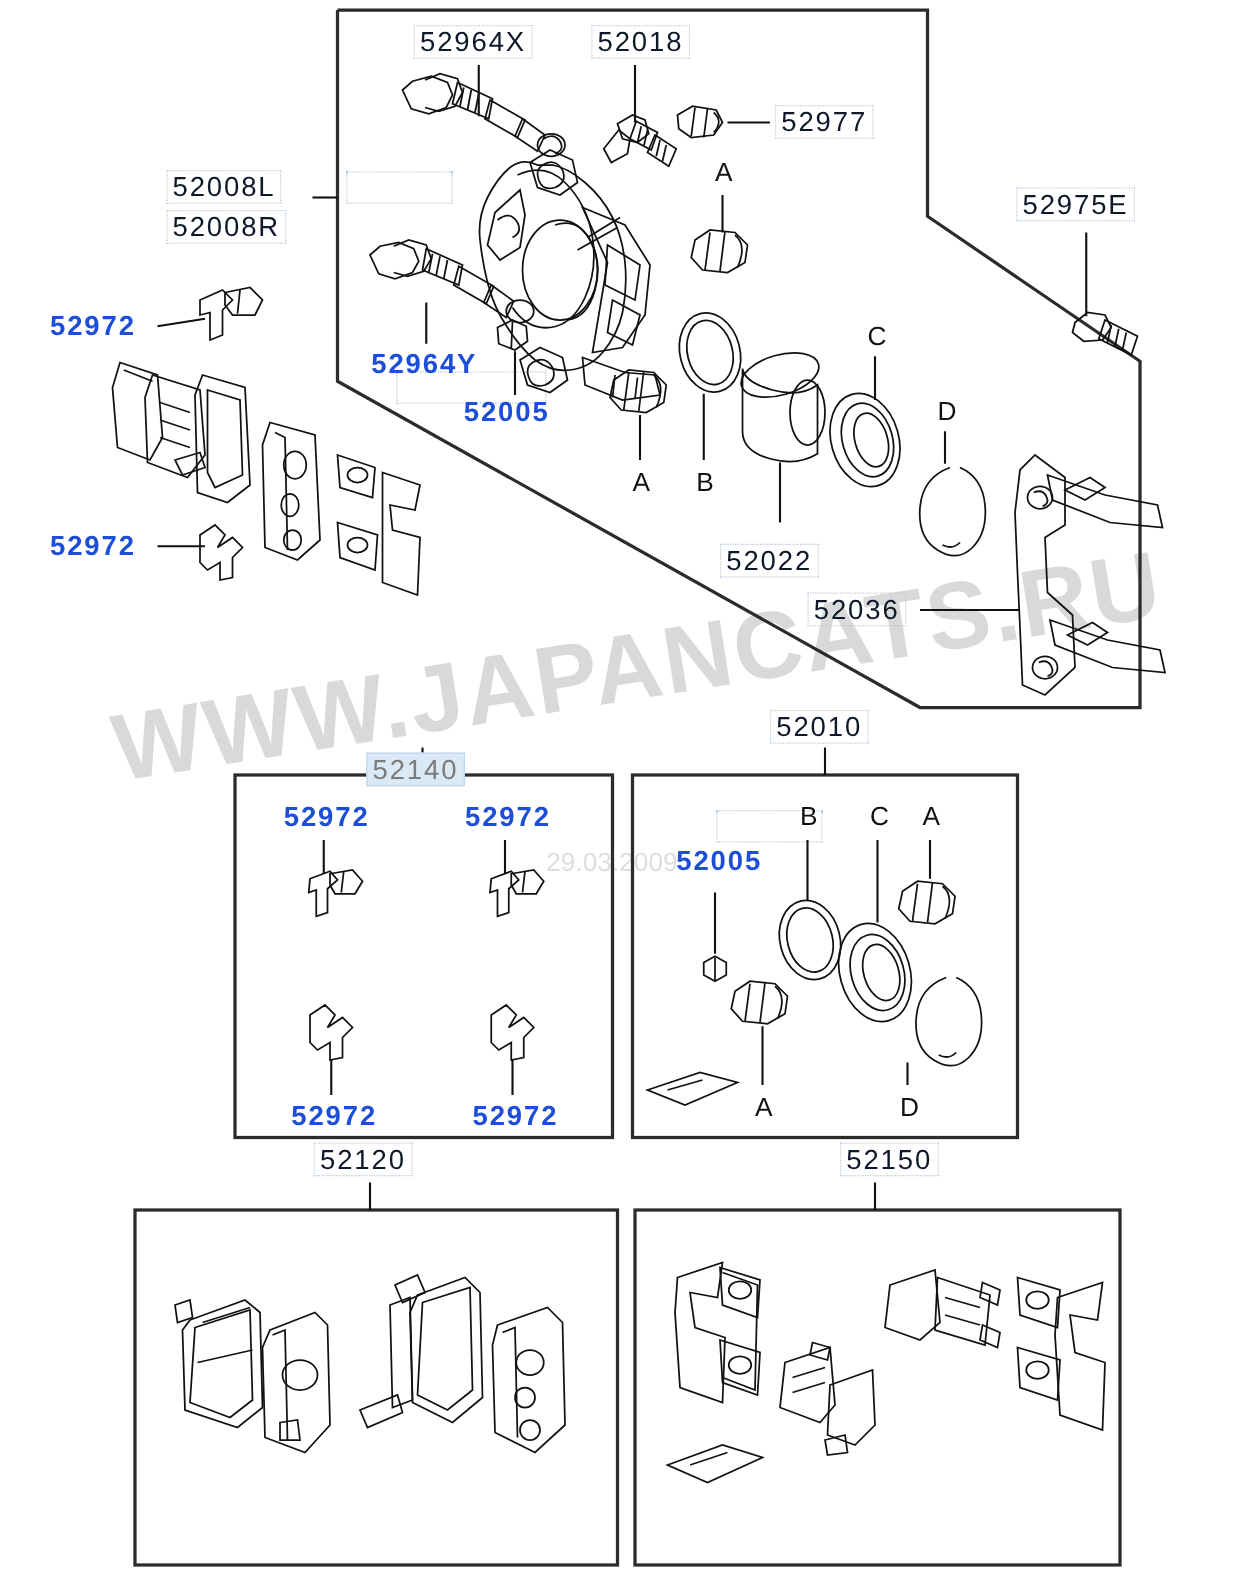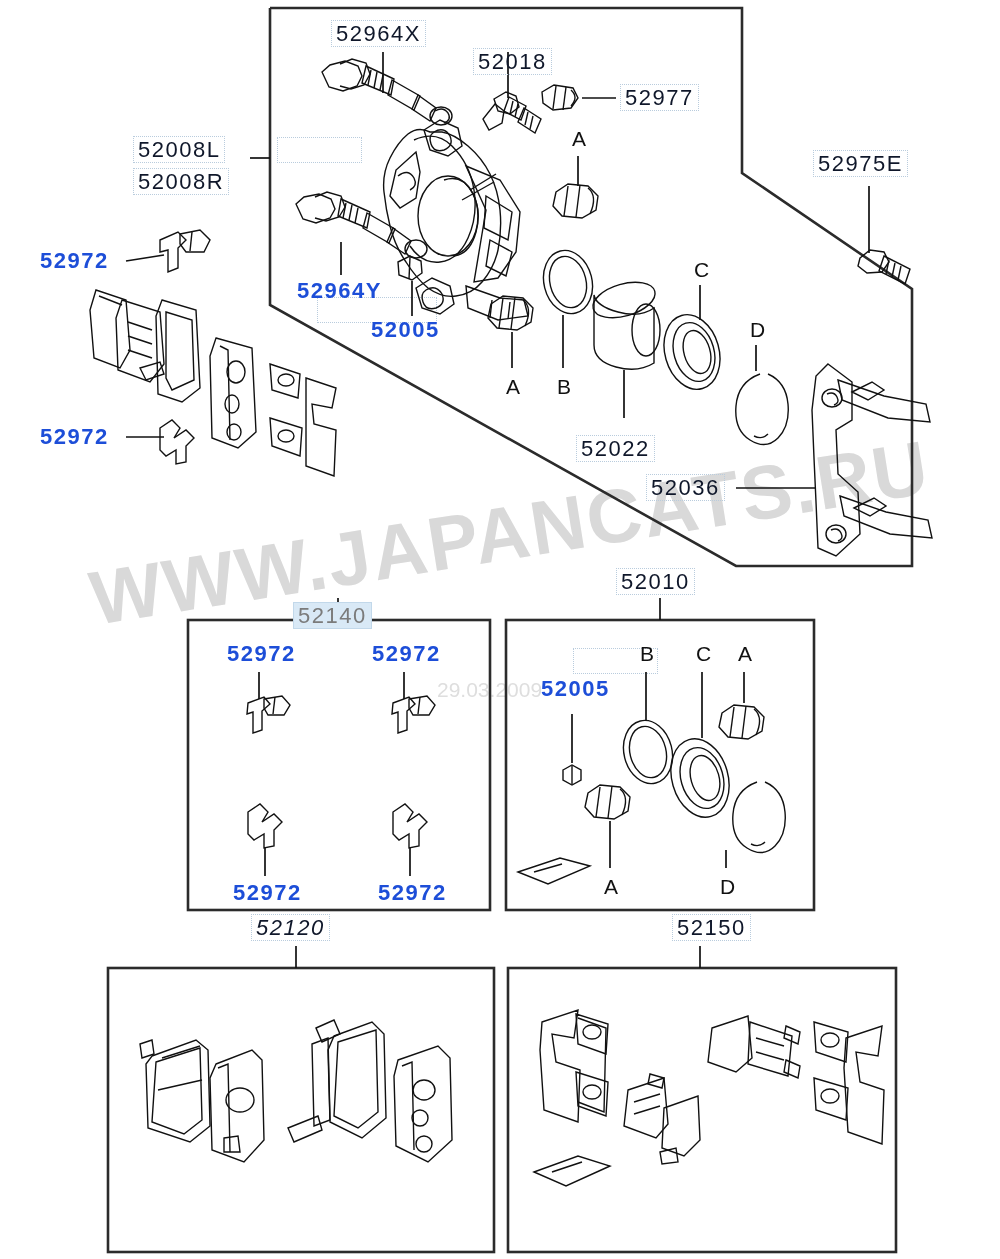--- a/index.html
+++ b/index.html
@@ -450,21 +450,21 @@
 
   <div class="ghostbox" style="left:277px; top:137px; width:85px; height:26px;"></div>
   <div class="ghostbox" style="left:317px; top:297px; width:120px; height:26px;"></div>
   <div class="ghostbox" style="left:573px; top:648px; width:85px; height:26px;"></div>
 
   <div class="pnum" style="left:133px; top:136px;">52008L</div>
   <div class="pnum" style="left:133px; top:168px;text-align:center;">52008R</div>
 
   <div class="pnum" style="left:331px; top:20px;">52964X</div>
 
-  <div class="pnum" style="left:473px; top:20px;margin-top:28px;">52018</div>
+  <div class="pnum" style="left:473px; top:20px;">52018</div>
 
   <div class="pnum" style="left:620px; top:84px;">52977</div>
 
   <div class="pnum" style="left:813px; top:150px;">52975E</div>
 
   <div class="pnum blackbox" style="left:293px; top:278px;">52964Y</div>
 
   <div class="pnum blackbox" style="left:367px; top:317px;">52005</div>
 
   <div class="pnum" style="left:576px; top:419px;margin-top:16px;">52022</div>
@@ -490,16 +490,16 @@
   <div class="pnum" style="left:616px; top:568px;">52010</div>
 
   <div class="pnum blackbox" style="left:537px; top:676px;">52005</div>
 
   <div class="calloutletter" style="left:640px; top:643px;">B</div>
   <div class="calloutletter" style="left:696px; top:643px;">C</div>
   <div class="calloutletter" style="left:738px; top:643px;">A</div>
   <div class="calloutletter" style="left:604px; top:876px;">A</div>
   <div class="calloutletter" style="left:720px; top:876px;">D</div>
 
-  <div class="pnum" style="left:251px; top:914px;font-style:italic;">52120</div>
+  <div class="pnum" style="left:251px; top:914px;">52120</div>
   <div class="pnum" style="left:672px; top:914px;">52150</div>
 
 </div>
 
 </body></html>

